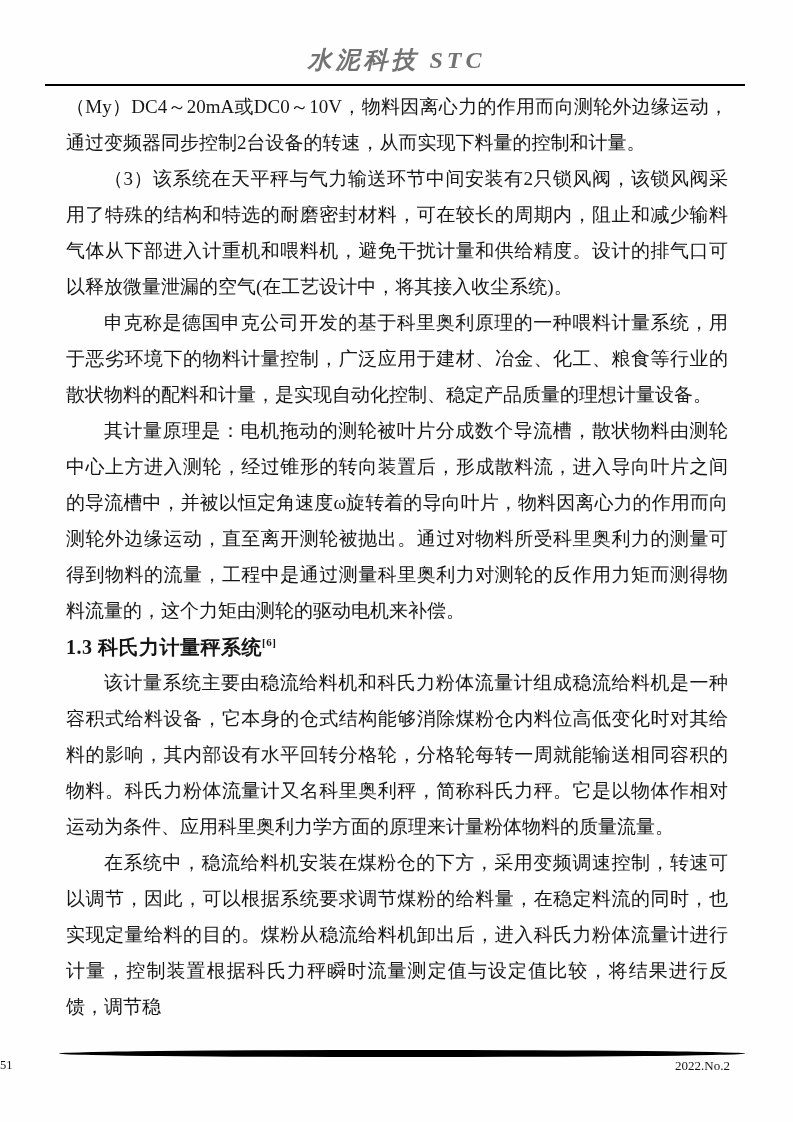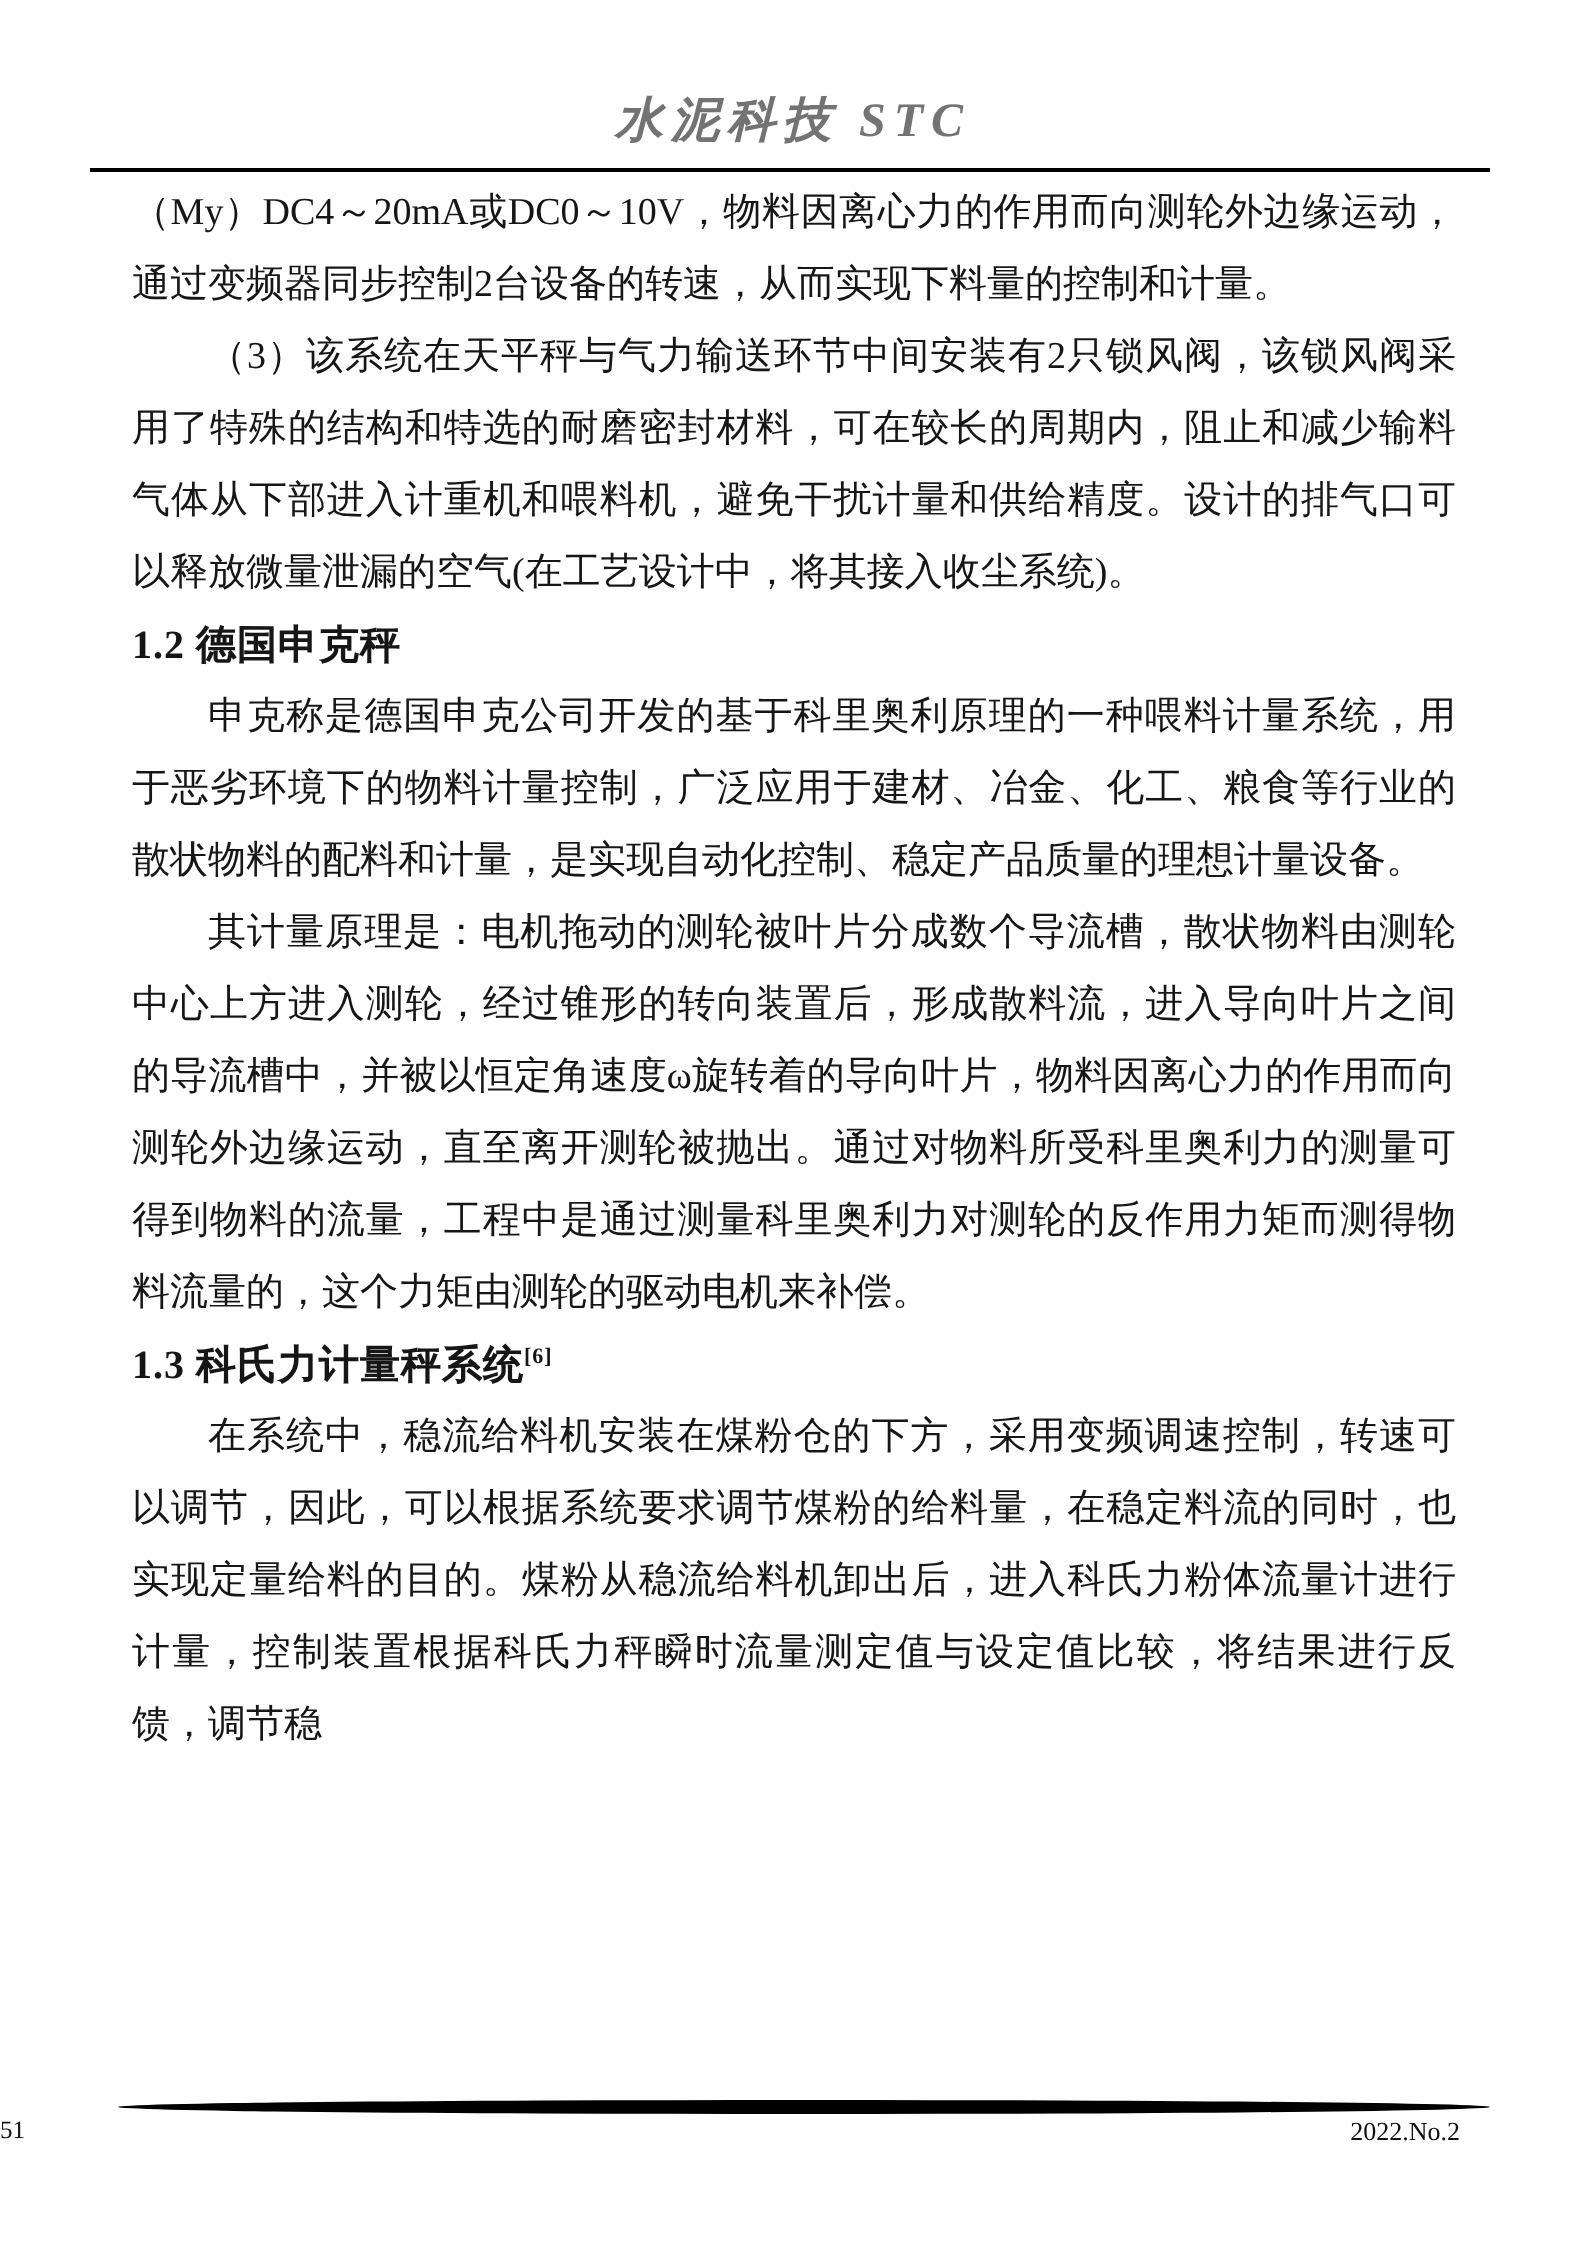--- a/index.html
+++ b/index.html
@@ -100,28 +100,28 @@
   <div class="journal-title">水泥科技 STC</div>
 
   <div class="header-rule"></div>
 
   <main class="content">
 
     <p class="para no-indent">（My）DC4～20mA或DC0～10V，物料因离心力的作用而向测轮外边缘运动，通过变频器同步控制2台设备的转速，从而实现下料量的控制和计量。</p>
 
     <p class="para">（3）该系统在天平秤与气力输送环节中间安装有2只锁风阀，该锁风阀采用了特殊的结构和特选的耐磨密封材料，可在较长的周期内，阻止和减少输料气体从下部进入计重机和喂料机，避免干扰计量和供给精度。设计的排气口可以释放微量泄漏的空气(在工艺设计中，将其接入收尘系统)。</p>
 
-    <h2 class="heading">1.2 德国申克秤</h2>
 
     <p class="para">申克称是德国申克公司开发的基于科里奥利原理的一种喂料计量系统，用于恶劣环境下的物料计量控制，广泛应用于建材、冶金、化工、粮食等行业的散状物料的配料和计量，是实现自动化控制、稳定产品质量的理想计量设备。</p>
 
     <p class="para">其计量原理是：电机拖动的测轮被叶片分成数个导流槽，散状物料由测轮中心上方进入测轮，经过锥形的转向装置后，形成散料流，进入导向叶片之间的导流槽中，并被以恒定角速度ω旋转着的导向叶片，物料因离心力的作用而向测轮外边缘运动，直至离开测轮被抛出。通过对物料所受科里奥利力的测量可得到物料的流量，工程中是通过测量科里奥利力对测轮的反作用力矩而测得物料流量的，这个力矩由测轮的驱动电机来补偿。</p>
 
     <h2 class="heading"><span>1.3 科氏力计量秤系统</span><sup class="cite-sup">[6]</sup></h2>
 
+    <p class="para">该计量系统主要由稳流给料机和科氏力粉体流量计组成稳流给料机是一种容积式给料设备，它本身的仓式结构能够消除煤粉仓内料位高低变化时对其给料的影响，其内部设有水平回转分格轮，分格轮每转一周就能输送相同容积的物料。科氏力粉体流量计又名科里奥利秤，简称科氏力秤。它是以物体作相对运动为条件、应用科里奥利力学方面的原理来计量粉体物料的质量流量。</p>
 
     <p class="para">在系统中，稳流给料机安装在煤粉仓的下方，采用变频调速控制，转速可以调节，因此，可以根据系统要求调节煤粉的给料量，在稳定料流的同时，也实现定量给料的目的。煤粉从稳流给料机卸出后，进入科氏力粉体流量计进行计量，控制装置根据科氏力秤瞬时流量测定值与设定值比较，将结果进行反馈，调节稳</p>
 
   </main>
 
   <div class="footer-rule"></div>
 
   <div class="page-number">51</div>
 
   <div class="issue-label">2022.No.2</div>

